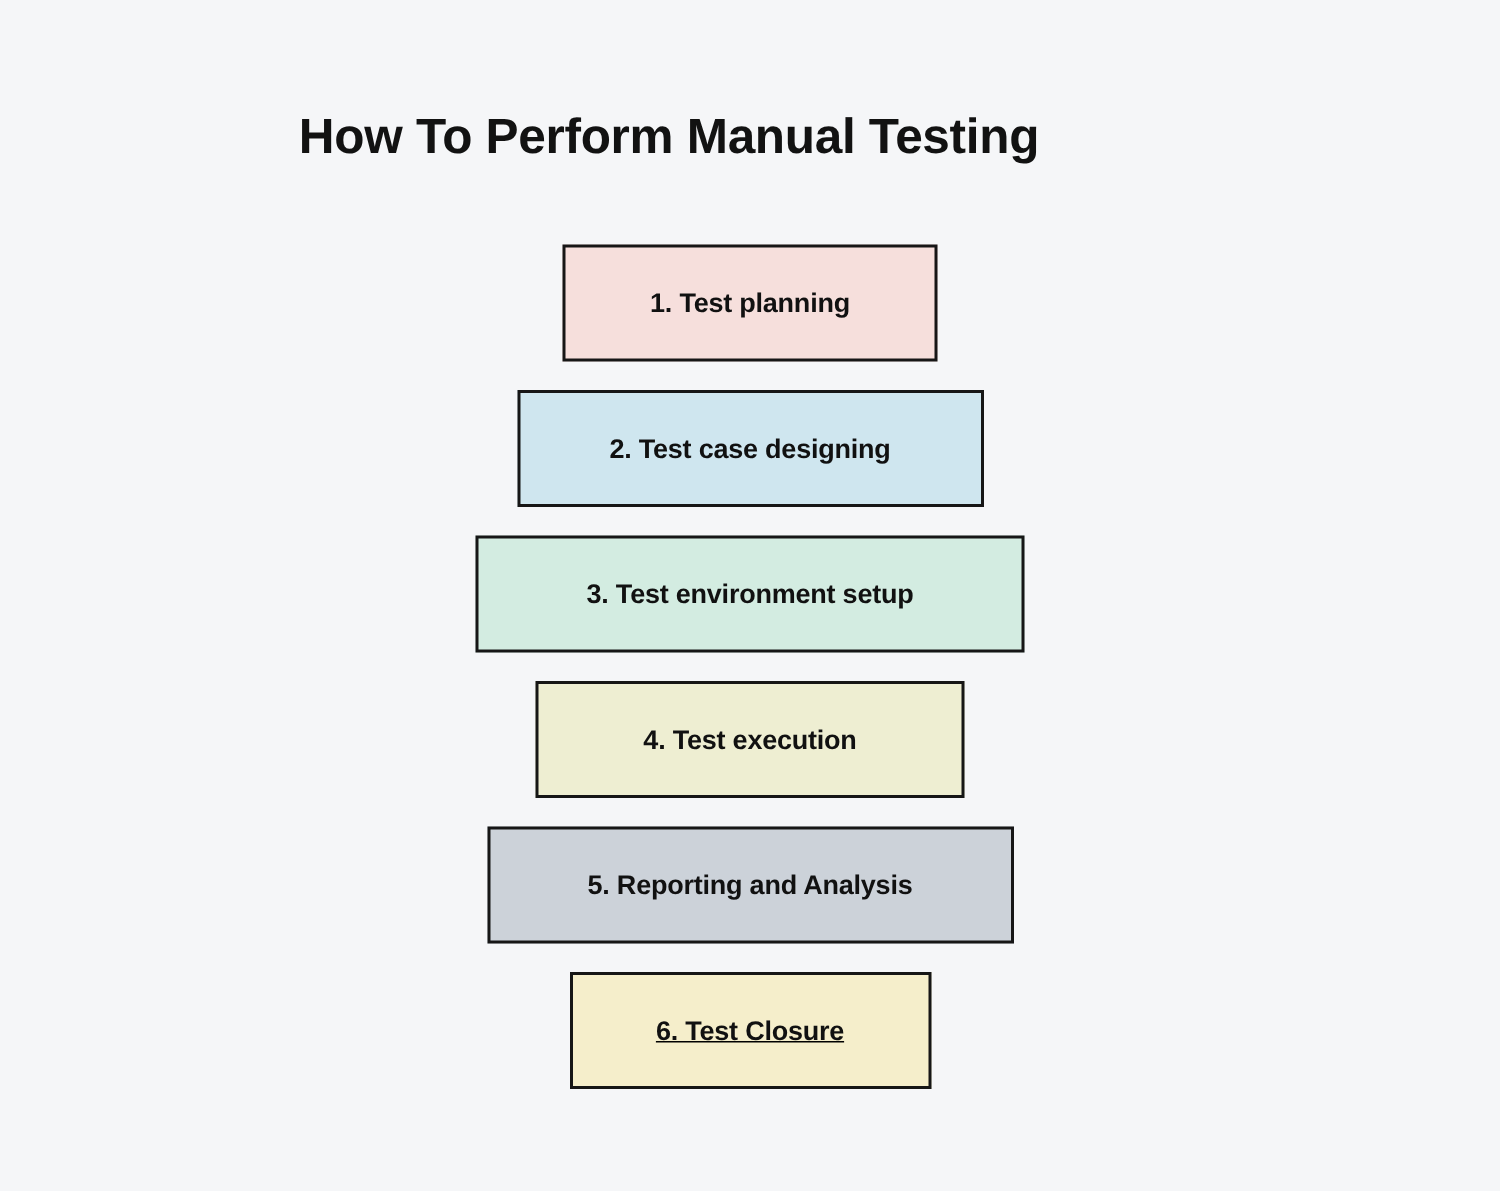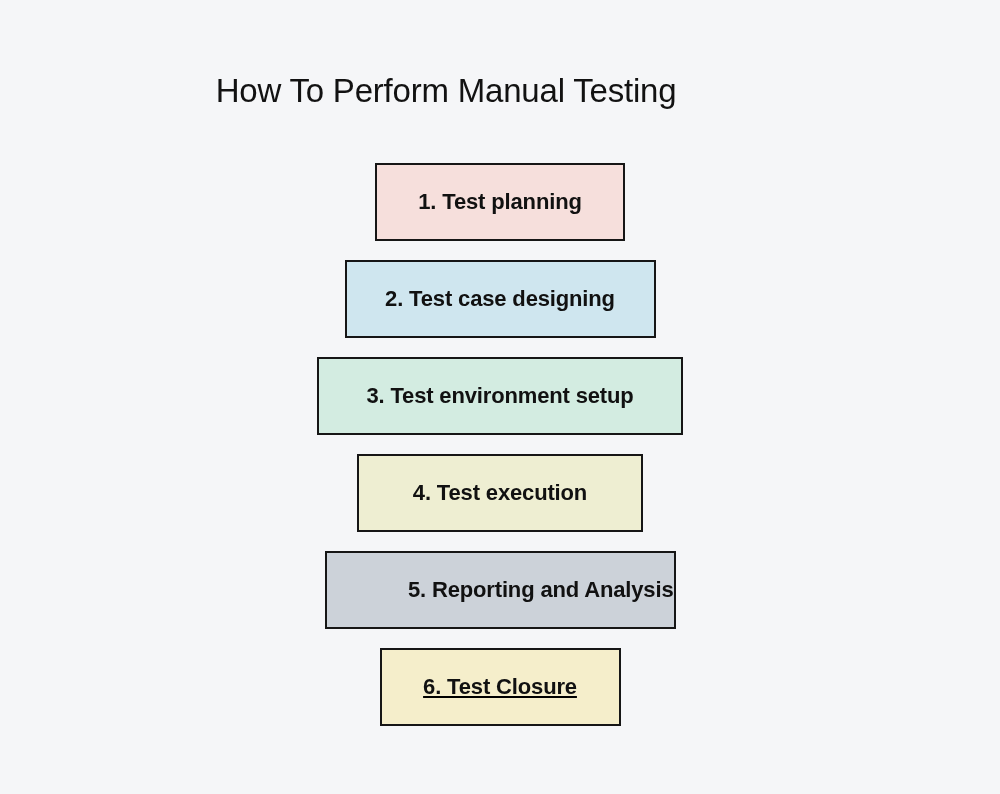--- a/index.html
+++ b/index.html
@@ -23,21 +23,21 @@
   }
 
   
   #diagram-title {
     position: absolute;
     left: 0;
     top: 68px;
     width: 892px;
     text-align: center;
     font-size: 33px;
-    font-weight: normal;
+    font-weight: bold;
     letter-spacing: -0.2px;
     color: #121212;
     line-height: 46px;
     white-space: nowrap;
   }
 
   
   #steps {
     position: absolute;
     left: 0;
@@ -56,21 +56,21 @@
     display: flex;
     align-items: center;
     justify-content: center;
     position: relative;
   }
   .step-box:last-child {
     margin-bottom: 0;
   }
 
   .step-label {
-    font-size: 22px;
+    font-size: 18px;
     font-weight: bold;
     color: #111111;
     letter-spacing: -0.15px;
     white-space: nowrap;
     line-height: 24px;
   }
 
   
   .step-1 { width: 250px; }
   .step-2 { width: 311px; text-align: center; }
@@ -97,21 +97,21 @@
     </div>
 
     <div class="step-box step-3" style="background-color: rgb(211, 236, 225); width: 366px; border-color: rgb(22, 22, 22);">
       <span class="step-label" style="color: rgb(17, 17, 17);">3. Test environment setup</span>
     </div>
 
     <div class="step-box step-4" style="background-color: rgb(238, 238, 210); width: 286px; border-color: rgb(22, 22, 22);">
       <span class="step-label" style="color: rgb(17, 17, 17);">4. Test execution</span>
     </div>
 
-    <div class="step-box step-5" style="background-color: rgb(204, 210, 217); width: 351px; border-color: rgb(22, 22, 22); justify-content: flex-end;">
+    <div class="step-box step-5" style="background-color: rgb(204, 210, 217); width: 351px; border-color: rgb(22, 22, 22);">
       <span class="step-label" style="color: rgb(17, 17, 17);">5. Reporting and Analysis</span>
     </div>
 
     <div class="step-box step-6" style="background-color: rgb(245, 238, 203); width: 241px; border-color: rgb(22, 22, 22);">
       <span class="step-label" style="color: rgb(17, 17, 17);">6. Test Closure</span>
     </div>
 
   </div>
 </div>
 

